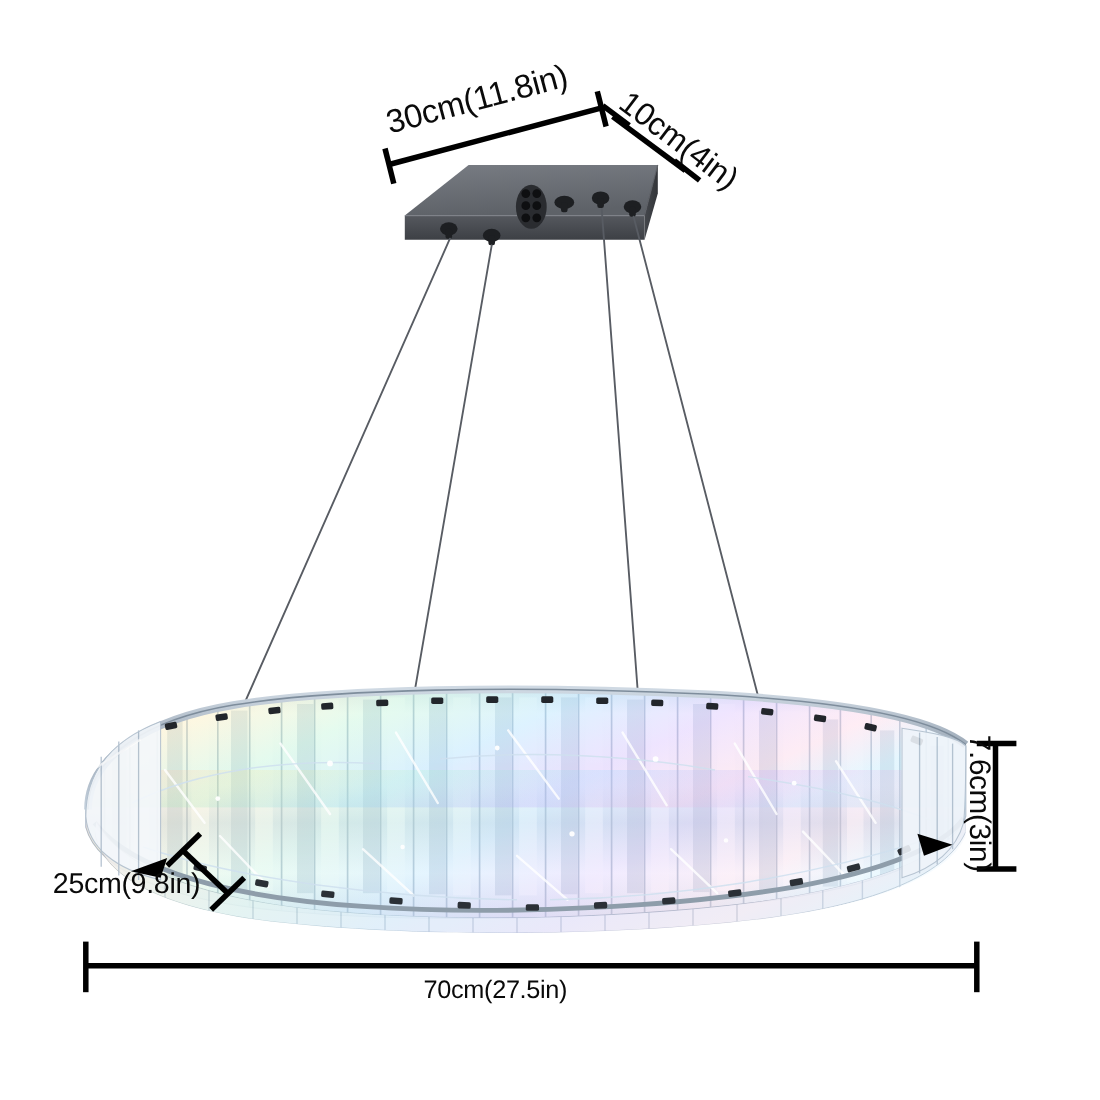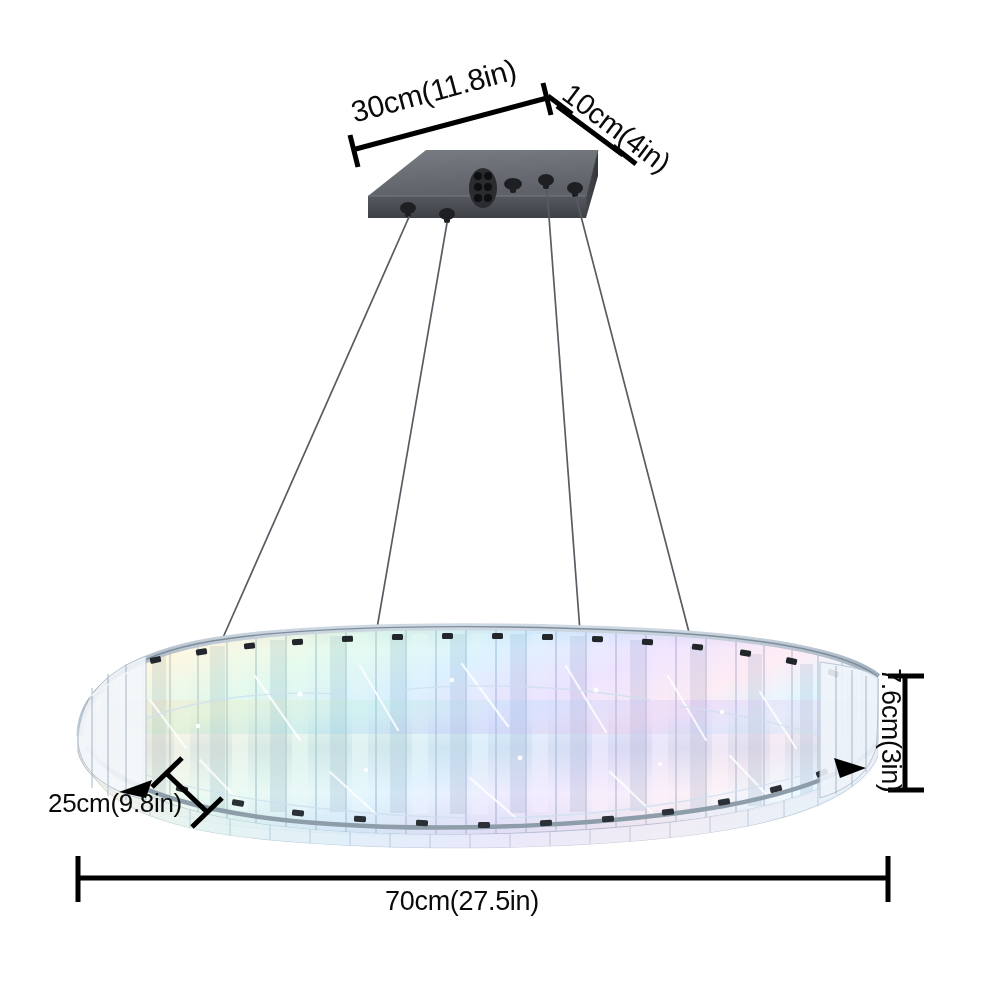--- a/index.html
+++ b/index.html
@@ -7,21 +7,21 @@
        font-family:"Liberation Sans","DejaVu Sans",sans-serif;}
   #stage{position:relative;width:1000px;height:1000px;background:#fff;}
   #art{position:absolute;left:0;top:0;width:1000px;height:1000px;}
   .dimlabel{position:absolute;color:#0a0a0a;white-space:nowrap;
             font-family:"Liberation Sans","DejaVu Sans",sans-serif;
             font-weight:400;letter-spacing:-0.3px;}
   #lbl-width{left:352px;top:96px;font-size:30px;transform:rotate(-15deg);transform-origin:0 50%;}
   #lbl-depth{left:566px;top:74px;font-size:29px;transform:rotate(37deg);transform-origin:0 50%;}
   #lbl-diam{left:48px;top:788px;font-size:26px;}
   #lbl-height{left:906px;top:668px;font-size:27px;transform:rotate(90deg);transform-origin:0 0;}
-  #lbl-length{left:385px;top:886px;font-size:27px;}
+  #lbl-length{left:385px;top:886px;font-size:23px;}
 </style>
 </head>
 <body>
 
 <div id="stage">
 
   <svg id="art" viewBox="0 0 1000 1000">
     <defs>
       <linearGradient id="gTop" x1="0" y1="0" x2="0.25" y2="1">
         <stop offset="0" stop-color="#787c83"></stop>

